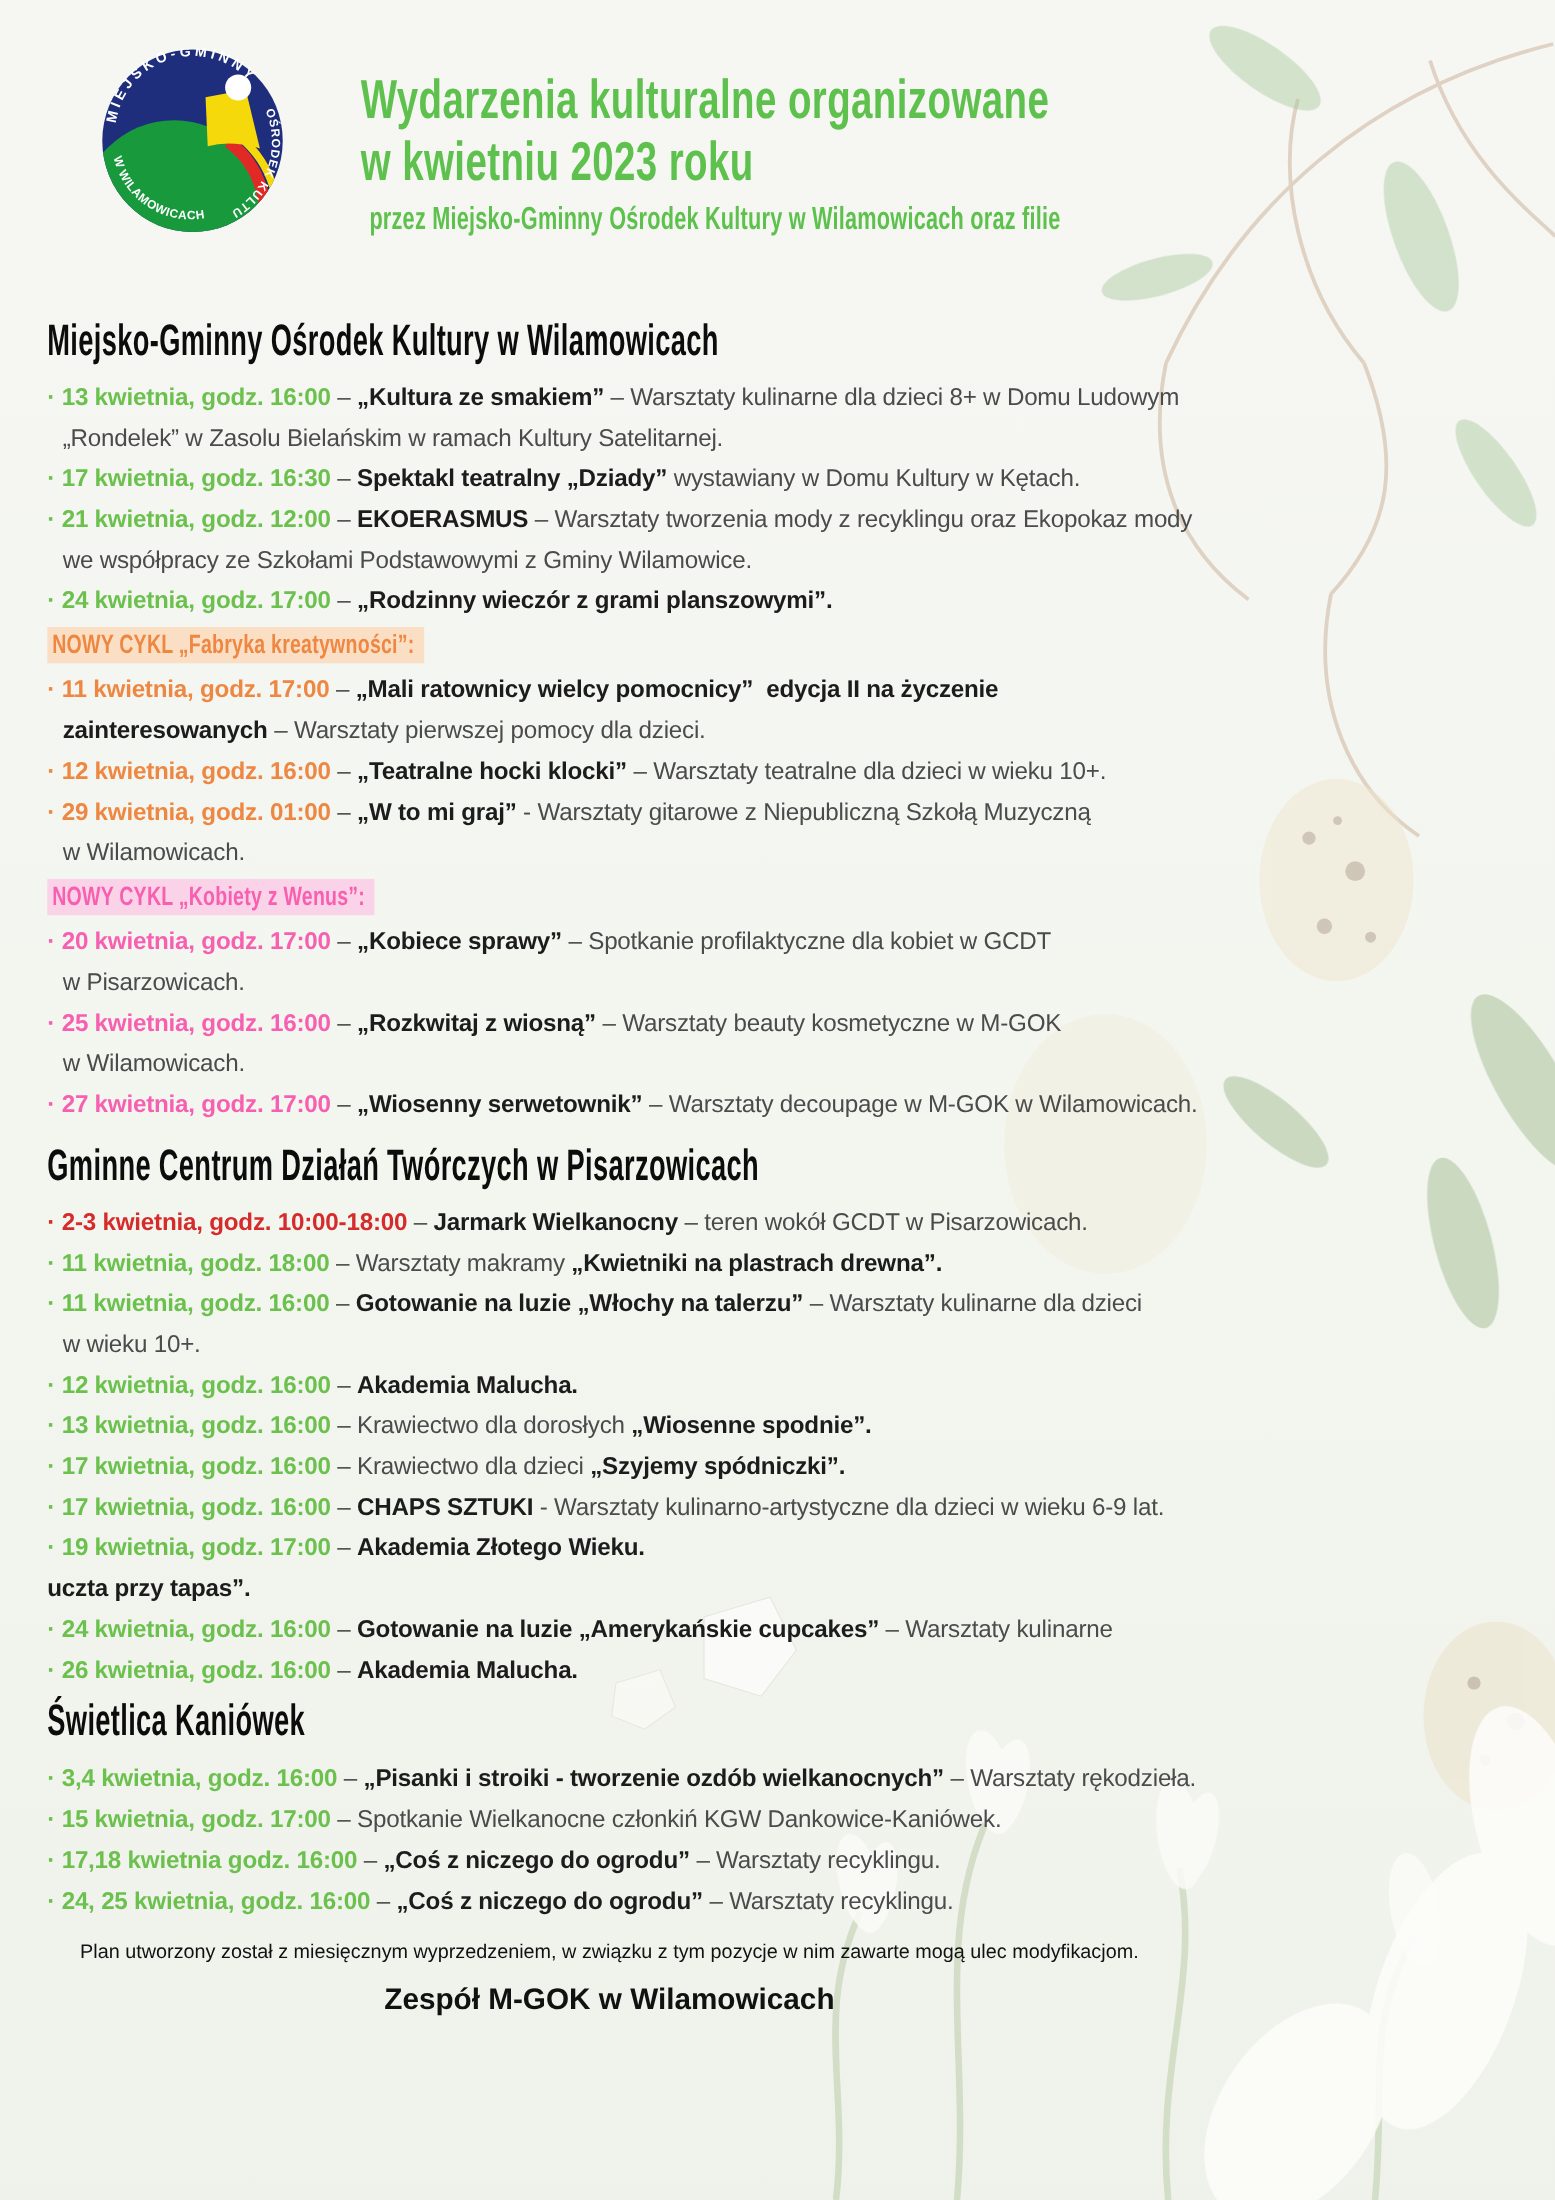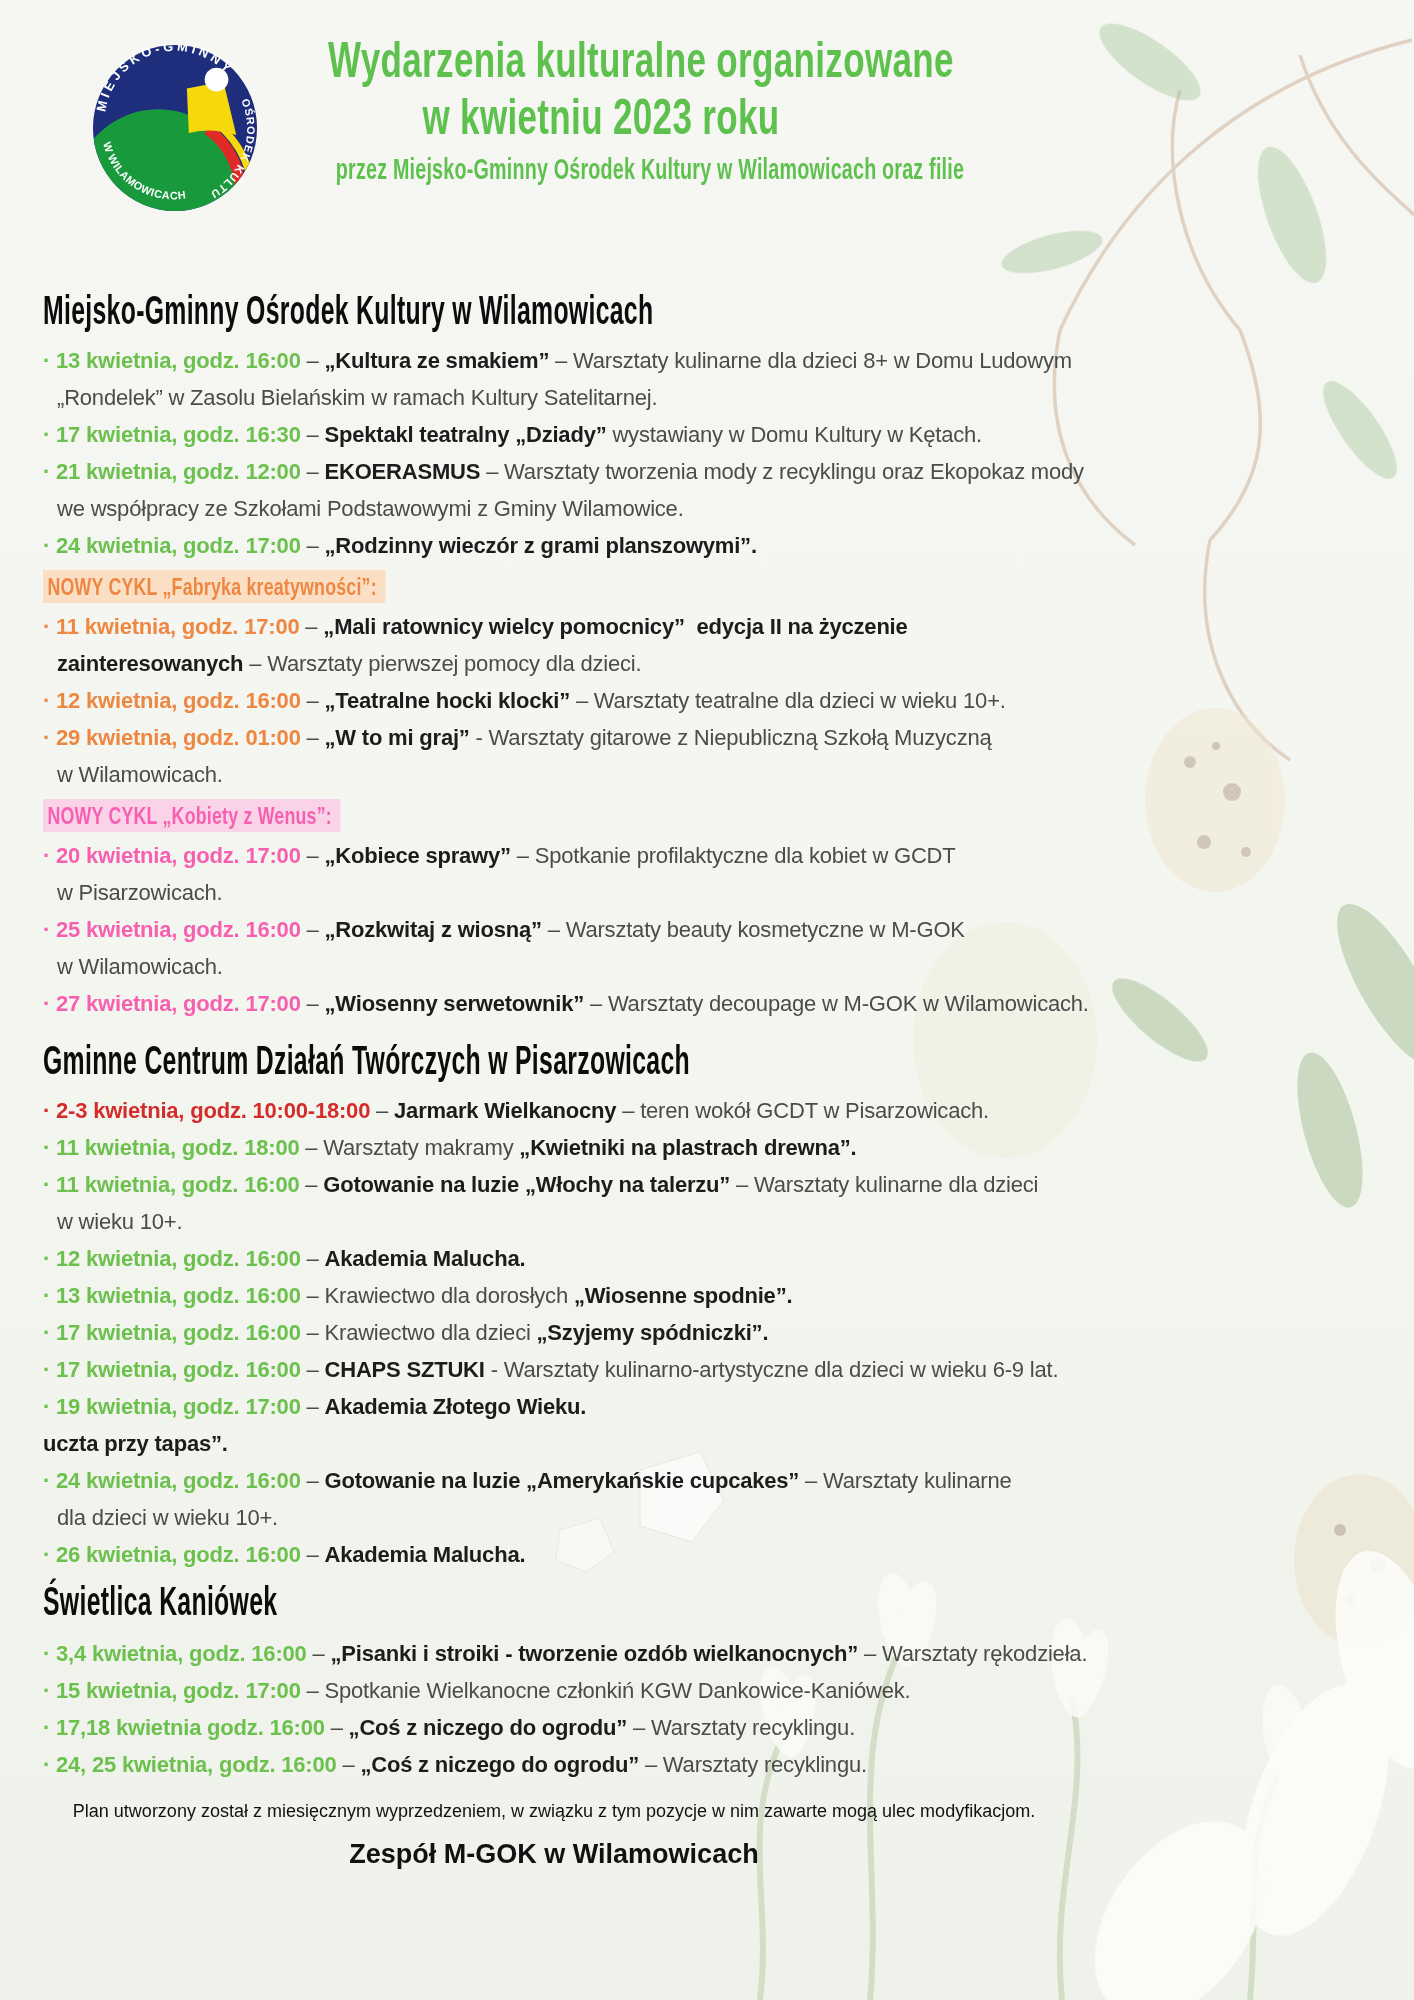--- a/index.html
+++ b/index.html
@@ -8,21 +8,21 @@
     background:linear-gradient(180deg,#f6f7f3 0%,#f3f5ef 55%,#eff2ea 100%);
     font-family:"Liberation Sans",sans-serif;
     -webkit-font-smoothing:antialiased;
   }
   .bg-decor{position:absolute;inset:0;z-index:0;pointer-events:none;}
   .content{position:relative;z-index:1;padding:0 40px 0 43px;}
 
   
   .header{position:relative;height:288px;}
   .logo{position:absolute;left:48px;top:44px;width:168px;height:168px;}
-  .titles{position:absolute;left:168px;top:32px;width:780px;text-align:center;}
+  .titles{position:absolute;left:168px;top:62px;width:780px;text-align:left;}
   .title-line{
     color:var(--title_green);font-weight:bold;font-size:50px;line-height:57px;
     transform:scaleX(.70);letter-spacing:0.5px;white-space:pre;
   }
   .subtitle{
     color:var(--title_green);font-weight:bold;font-size:29px;line-height:34px;
     margin-top:6px;transform:scaleX(.68);letter-spacing:0.3px;white-space:pre;
   }
 
   
@@ -235,21 +235,20 @@
           <div class="line"><span class="run-date">· 17 kwietnia, godz. 16:00</span><span class="run-plain"> – </span><span class="run-bold">CHAPS SZTUKI</span><span class="run-plain"> - Warsztaty kulinarno-artystyczne dla dzieci w wieku 6-9 lat.</span></div>
         </div>
         <div class="event c-green">
           <div class="line"><span class="run-date">· 19 kwietnia, godz. 17:00</span><span class="run-plain"> – </span><span class="run-bold">Akademia Złotego Wieku.</span></div>
         </div>
         <div class="event c-green">
           <div class="line"><span class="run-bold">uczta przy tapas”.</span></div>
         </div>
         <div class="event c-green">
           <div class="line"><span class="run-date">· 24 kwietnia, godz. 16:00</span><span class="run-plain"> – </span><span class="run-bold">Gotowanie na luzie „Amerykańskie cupcakes”</span><span class="run-plain"> – Warsztaty kulinarne</span></div>
-          <div class="line ind"><span class="run-plain">dla dzieci w wieku 10+.</span></div>
         </div>
         <div class="event c-green">
           <div class="line"><span class="run-date">· 26 kwietnia, godz. 16:00</span><span class="run-plain"> – </span><span class="run-bold">Akademia Malucha.</span></div>
         </div>
       </section>
       <section>
         <h2 class="sec-title">Świetlica Kaniówek</h2>
         <div class="event c-green">
           <div class="line"><span class="run-date">· 3,4 kwietnia, godz. 16:00</span><span class="run-plain"> – </span><span class="run-bold">„Pisanki i stroiki - tworzenie ozdób wielkanocnych”</span><span class="run-plain"> – Warsztaty rękodzieła.</span></div>
         </div>

